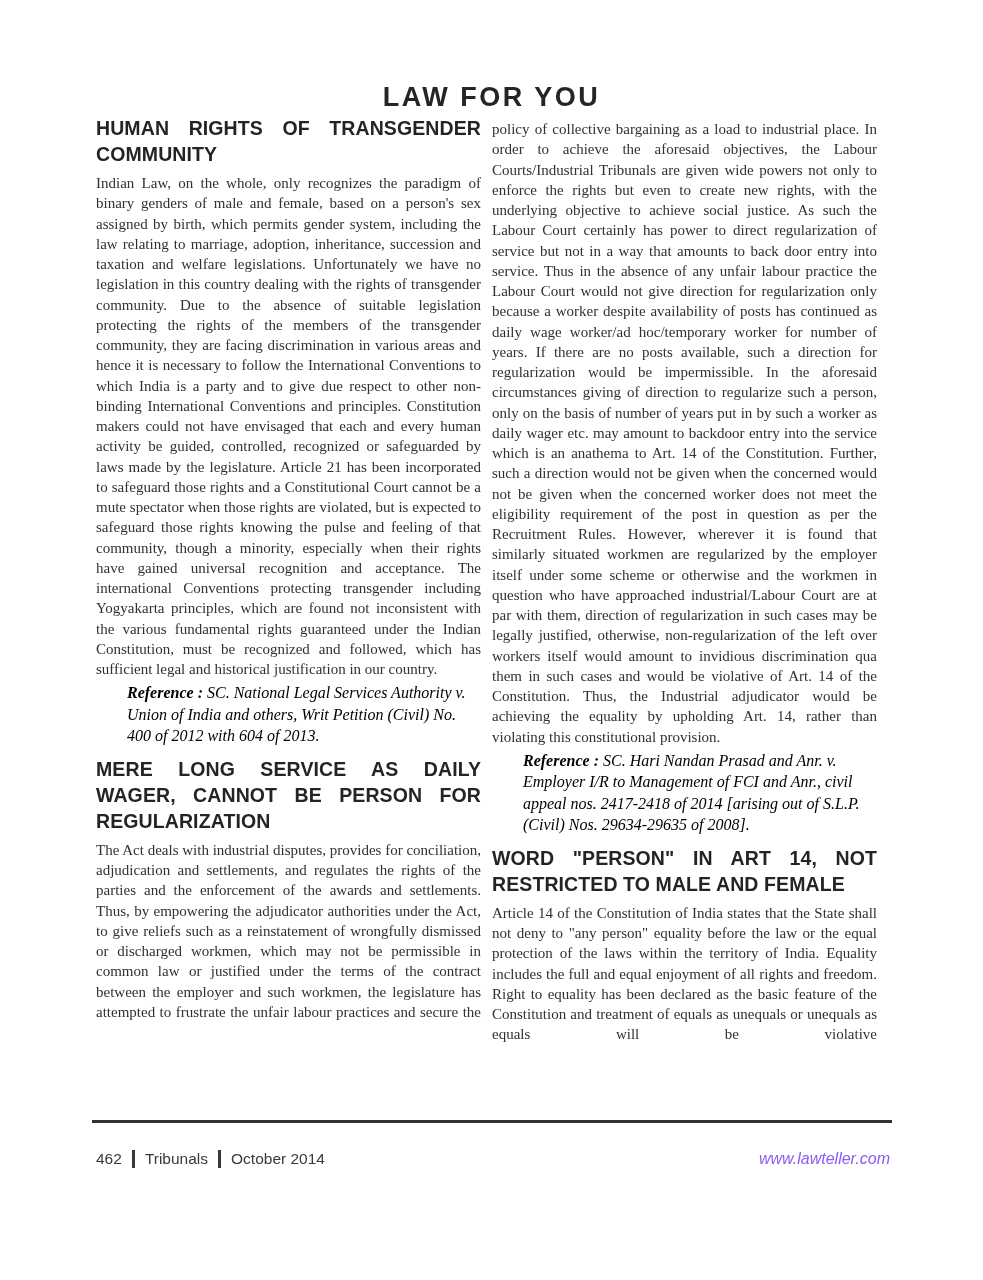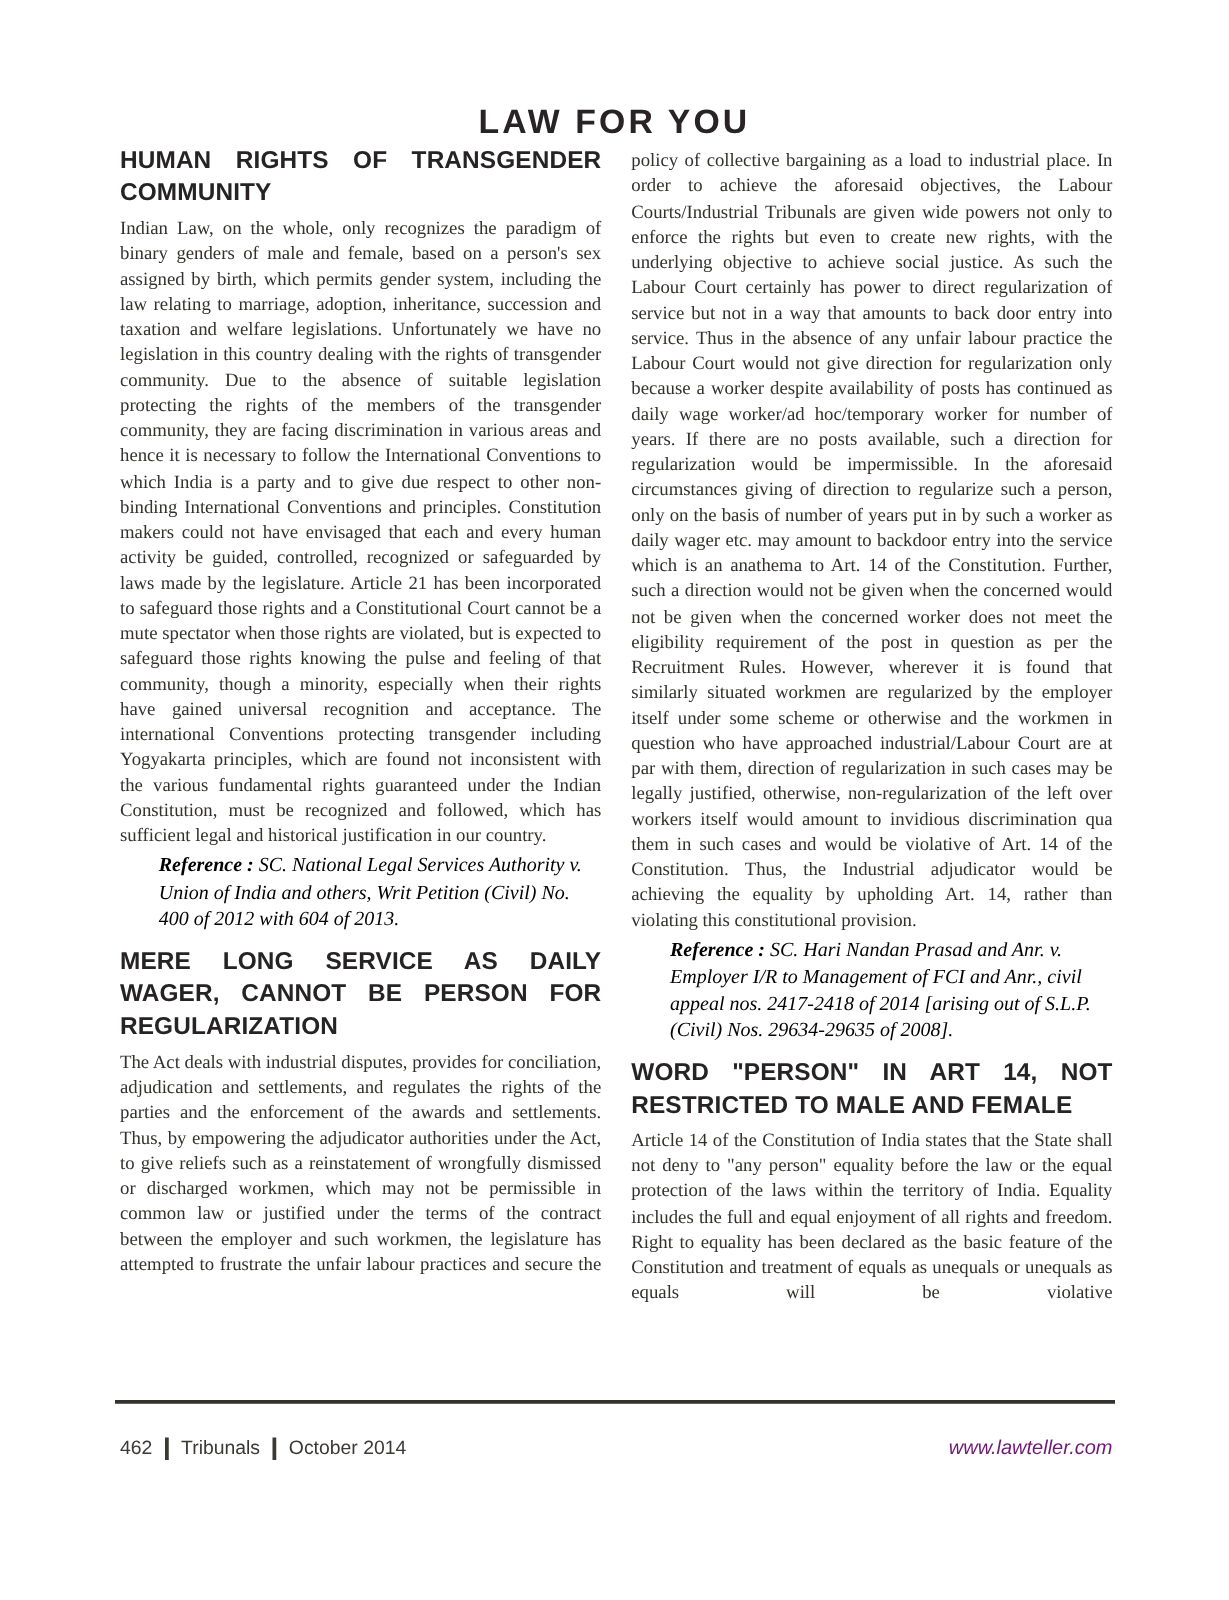--- a/index.html
+++ b/index.html
@@ -24,21 +24,21 @@
     letter-spacing: 2.5px;
     color: #282425;
   }
   .columns {
     position: absolute;
     top: 110px;
     left: 96px;
     width: 794px;
     height: 1006px;
     display: flex;
-    gap: 24px;
+    gap: 11px;
     overflow: hidden;
   }
   .col { width: 385px; }
   .section-heading {
     font-family: "Liberation Sans", sans-serif;
     font-weight: bold;
     font-size: 19.5px;
     line-height: 26px;
     color: #272324;
     margin: 5px 0 0 0;
@@ -87,21 +87,21 @@
     display: inline-block;
     width: 3px;
     height: 18px;
     background: #3b3835;
     margin: 0 10px;
   }
   .footer .website {
     margin-left: auto;
     font-style: italic;
     font-size: 16px;
-    color: #701a75;
+    color: #8b5cf6;
   }
 </style>
 </head>
 <body>
 
 <div class="page">
 
   <div class="page-title">LAW FOR YOU</div>
 
   <div class="columns">

